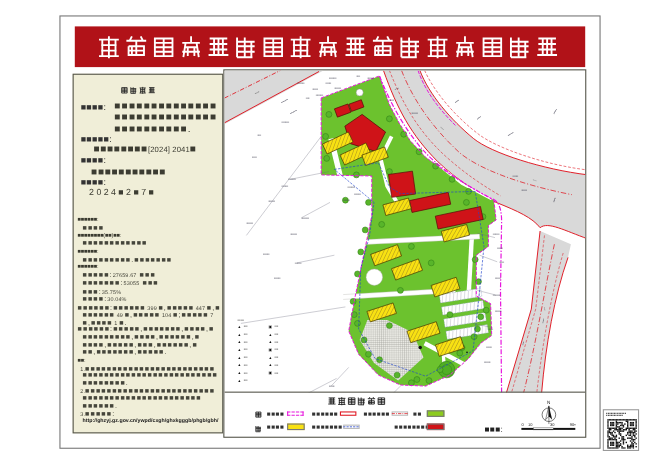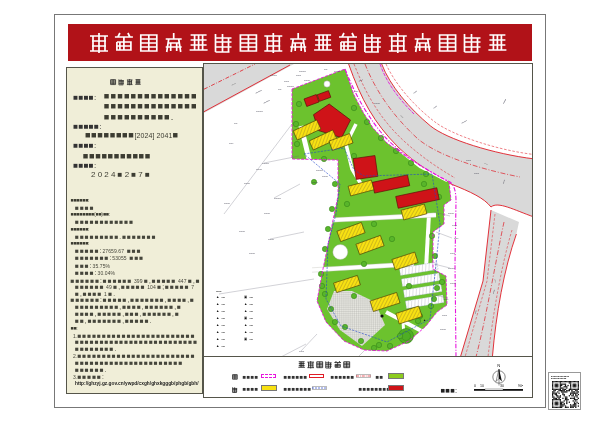--- a/index.html
+++ b/index.html
@@ -58,21 +58,21 @@
     </div>
     <div style="position:absolute;left:6.3px;top:25.8px;font-size:8.1px;line-height:1;letter-spacing:0.3px;color:#333;font-weight:normal;white-space:nowrap">■■■■:</div>
     <div style="position:absolute;left:36.8px;top:24.3px;font-size:9.2px;line-height:1;letter-spacing:1.15px;color:#3c3c32;font-weight:normal;white-space:nowrap">■■■■■■■■■■■■■■</div>
     <div style="position:absolute;left:36.8px;top:34.3px;font-size:9.2px;line-height:1;letter-spacing:1.15px;color:#3c3c32;font-weight:normal;white-space:nowrap">■■■■■■■■■■■■■■</div>
     <div style="position:absolute;left:36.8px;top:44.6px;font-size:9.2px;line-height:1;letter-spacing:1.15px;color:#3c3c32;font-weight:normal;white-space:nowrap">■■■■■■■■■■.</div>
     <div style="position:absolute;left:6.3px;top:54.9px;font-size:8.1px;line-height:1;letter-spacing:0.3px;color:#333;font-weight:normal;white-space:nowrap">■■■■■:</div>
     <div style="position:absolute;left:17.9px;top:63.4px;font-size:9.2px;line-height:1;letter-spacing:0.65px;color:#3c3c32;font-weight:normal;white-space:nowrap">■■■■■■■■<span style="font-size:7px;letter-spacing:0.1px">[2024] 2041</span>■</div>
     <div style="position:absolute;left:6.3px;top:73.8px;font-size:8.1px;line-height:1;letter-spacing:0.3px;color:#333;font-weight:normal;white-space:nowrap">■■■■:</div>
     <div style="position:absolute;left:15.8px;top:83.7px;font-size:9.2px;line-height:1;letter-spacing:0.65px;color:#3c3c32;font-weight:normal;white-space:nowrap">■■■■■■■■■■■</div>
     <div style="position:absolute;left:6.3px;top:94.4px;font-size:8.1px;line-height:1;letter-spacing:0.3px;color:#333;font-weight:normal;white-space:nowrap">■■■■:</div>
-    <div style="position:absolute;left:24px;top:103.0px;font-size:8.0px;line-height:1;letter-spacing:2.2px;color:#3c3c32;font-weight:normal;white-space:nowrap">2024■2■7■</div>
+    <div style="position:absolute;left:14px;top:103.0px;font-size:8.0px;line-height:1;letter-spacing:2.2px;color:#3c3c32;font-weight:normal;white-space:nowrap">2024■2■7■</div>
     <div style="position:absolute;left:3.5px;top:130.0px;font-size:5.2px;line-height:1;letter-spacing:-0.2px;color:#3a3a30;font-weight:normal;white-space:nowrap">■■■■■■:</div>
     <div style="position:absolute;left:8px;top:136.7px;font-size:6.5px;line-height:1;letter-spacing:1.0px;color:#45453b;font-weight:normal;white-space:nowrap">■■■■</div>
     <div style="position:absolute;left:3.5px;top:144.4px;font-size:5.2px;line-height:1;letter-spacing:-0.2px;color:#3a3a30;font-weight:normal;white-space:nowrap">■■■■■■■■(■■)■■:</div>
     <div style="position:absolute;left:8px;top:151.2px;font-size:6.5px;line-height:1;letter-spacing:1.0px;color:#45453b;font-weight:normal;white-space:nowrap">■■■■■■■■■■■■</div>
     <div style="position:absolute;left:3.5px;top:158.9px;font-size:5.2px;line-height:1;letter-spacing:-0.2px;color:#3a3a30;font-weight:normal;white-space:nowrap">■■■■■■:</div>
     <div style="position:absolute;left:8px;top:165.6px;font-size:6.5px;line-height:1;letter-spacing:1.0px;color:#45453b;font-weight:normal;white-space:nowrap">■■■■■■■■■.■■■■■■■</div>
     <div style="position:absolute;left:3.5px;top:173.3px;font-size:5.2px;line-height:1;letter-spacing:-0.2px;color:#3a3a30;font-weight:normal;white-space:nowrap">■■■■■■:</div>
     <div style="position:absolute;left:8px;top:180.0px;font-size:6.5px;line-height:1;letter-spacing:1.0px;color:#45453b;font-weight:normal;white-space:nowrap">■■■■■:<span style="font-size:5px;letter-spacing:0.1px">27659.67</span> ■■■</div>
     <div style="position:absolute;left:8px;top:187.2px;font-size:6.5px;line-height:1;letter-spacing:1.0px;color:#45453b;font-weight:normal;white-space:nowrap">■■■■■■■:<span style="font-size:5px;letter-spacing:0.1px">53055</span> ■■■</div>
     <div style="position:absolute;left:8px;top:194.5px;font-size:6.5px;line-height:1;letter-spacing:1.0px;color:#45453b;font-weight:normal;white-space:nowrap">■■■:<span style="font-size:5px;letter-spacing:0.1px">35.75%</span></div>

